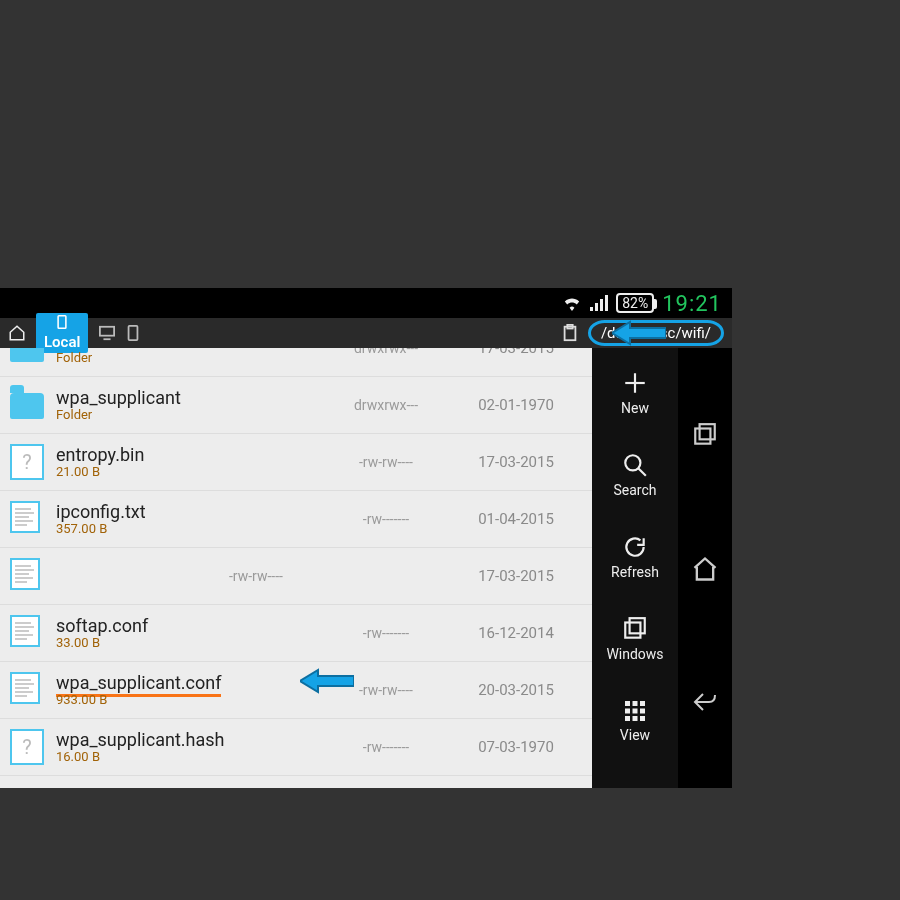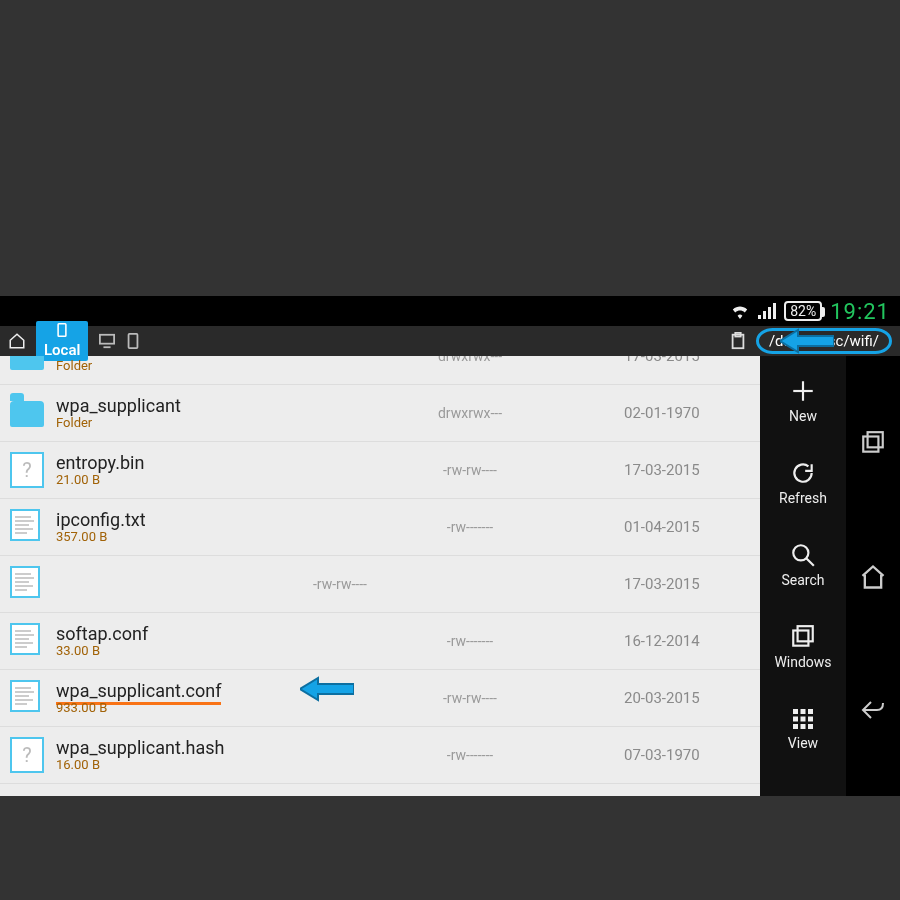--- a/index.html
+++ b/index.html
@@ -4,22 +4,22 @@
 <style>
 html,body{margin:0;padding:0;height:100%;}
 body{
   background:#333333;
   width:900px;height:900px;
   font-family:Roboto,Helvetica,Arial,sans-serif;
   overflow:hidden;
 }
 .device{
   position:absolute;
-  left:0;top:296px;
-  width:900px;height:500px;
+  left:0;top:288px;
+  width:732px;height:500px;
   background:#000;
 }
 
 .statusbar{
   height:30px;
   color:#eee;
   display:flex;align-items:center;justify-content:flex-end;
   gap:8px;padding:0 10px;
   font-size:18px;
 }
@@ -67,21 +67,21 @@
 .folder-ic::before{content:"";position:absolute;top:-8px;left:0;width:14px;height:8px;background:#4ec6ee;border-radius:3px 3px 0 0;}
 .file-ic{border:2px solid #4ec6ee;background:#fff;width:30px;height:32px;display:flex;align-items:center;justify-content:center;color:#bbb;font-size:20px;}
 .txt-ic{border:2px solid #4ec6ee;background:#fff;width:30px;height:32px;padding:3px;box-sizing:border-box;}
 .txt-ic div{height:2px;background:#ccc;margin:2px 0;}
 .txt-ic div:nth-child(1){width:80%}.txt-ic div:nth-child(2){width:95%}.txt-ic div:nth-child(3){width:70%}.txt-ic div:nth-child(4){width:90%}.txt-ic div:nth-child(5){width:60%}
 .fname{font-size:18px;color:#222;line-height:20px;}
 .fmeta{font-size:13px;color:#a16207;line-height:14px;}
 .fname span.uline{border-bottom:3px solid #f97316;padding-bottom:1px;}
 .col-name{flex:0 0 260px;}
 .col-perm{flex:1;text-align:center;color:#9a9a9a;font-size:14px;}
-.col-date{flex:0 0 120px;text-align:left;color:#8a8a8a;font-size:15px;padding-right:6px;}
+.col-date{flex:0 0 120px;text-align:center;color:#8a8a8a;font-size:15px;padding-right:6px;}
 
 
 .sidebar{
   width:86px;background:#111;color:#eee;
   display:flex;flex-direction:column;align-items:center;
   padding-top:6px;gap:4px;font-size:14px;
 }
 .sbtn{display:flex;flex-direction:column;align-items:center;justify-content:center;gap:4px;cursor:pointer;min-height:78px;width:100%;}
 
 
@@ -287,31 +287,31 @@
     <div class="sidebar">
       <div class="sbtn">
         <svg width="26" height="26" viewBox="0 0 24 24" stroke="#eee" stroke-width="2">
             <line x1="12" y1="3" x2="12" y2="21"></line>
             <line x1="3" y1="12" x2="21" y2="12"></line>
           </svg>
         <span>New</span>
       </div>
       <div class="sbtn">
         <svg width="26" height="26" viewBox="0 0 24 24" fill="none" stroke="#eee" stroke-width="2">
+            <circle cx="10" cy="10" r="7"></circle>
+            <line x1="15" y1="15" x2="22" y2="22"></line>
+          </svg>
+        <span>Search</span>
+      </div>
+      <div class="sbtn">
+        <svg width="26" height="26" viewBox="0 0 24 24" fill="none" stroke="#eee" stroke-width="2">
             <path d="M20 12a8 8 0 1 1-3-6.2"></path>
             <polyline points="20 4 20 10 14 10" fill="none"></polyline>
           </svg>
         <span>Refresh</span>
-      </div>
-      <div class="sbtn">
-        <svg width="26" height="26" viewBox="0 0 24 24" fill="none" stroke="#eee" stroke-width="2">
-            <circle cx="10" cy="10" r="7"></circle>
-            <line x1="15" y1="15" x2="22" y2="22"></line>
-          </svg>
-        <span>Search</span>
       </div>
       <div class="sbtn">
         <svg width="26" height="26" viewBox="0 0 24 24" fill="none" stroke="#eee" stroke-width="2">
             <rect x="3" y="6" width="14" height="14"></rect>
             <rect x="7" y="2" width="14" height="14"></rect>
           </svg>
         <span>Windows</span>
       </div>
       <div class="sbtn">
         <svg width="24" height="24" viewBox="0 0 24 24" fill="#eee">

